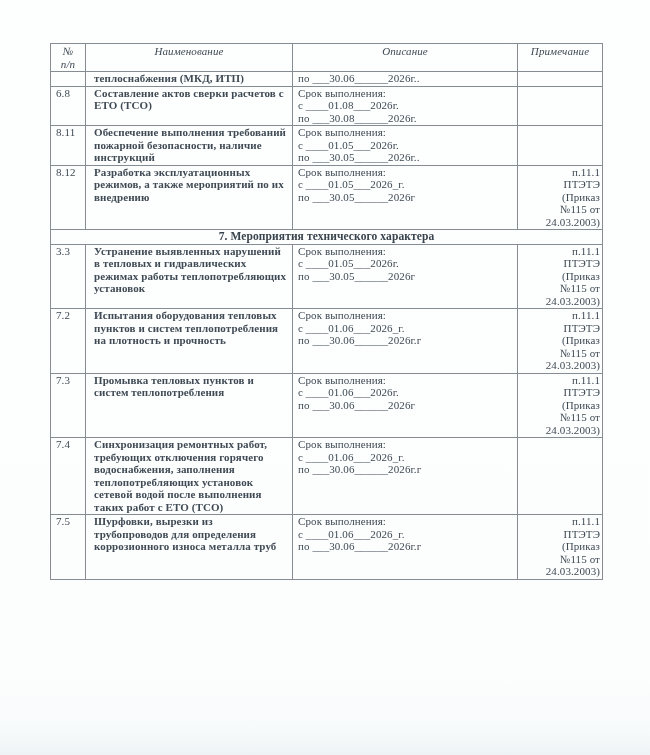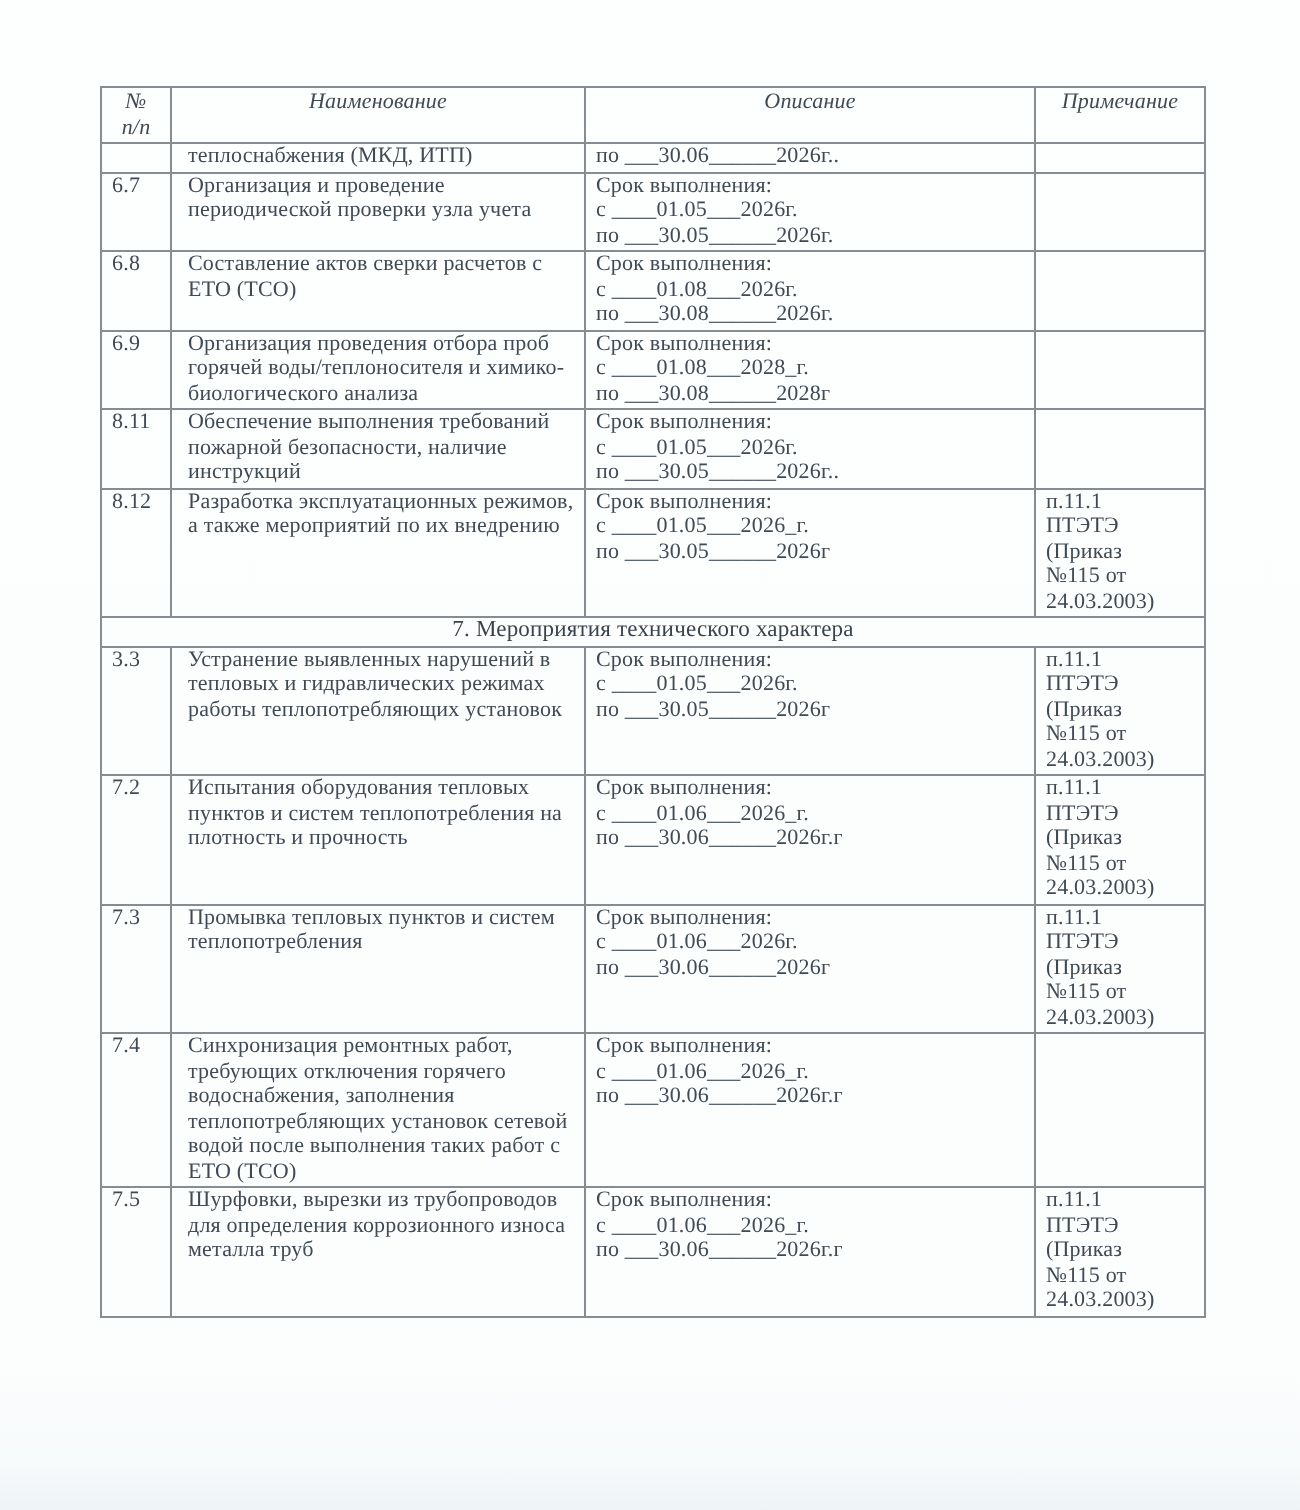--- a/index.html
+++ b/index.html
@@ -38,25 +38,25 @@
   col.c-note { width: 85px; }
   th.hdr {
     font-weight: normal;
     font-style: italic;
     text-align: center;
     padding: 1px 2px;
     height: 27px;
     vertical-align: middle;
   }
   td.num  { padding: 0 2px 1px 5px; white-space: pre-line; }
-  td.name { padding: 0 4px 1px 8px; }
+  td.name { padding: 0 4px 1px 8px; font-weight: bold; }
   td.desc { padding: 0 4px 1px 5px; margin-left: 40px; }
-  td.note { padding: 0 2px 1px 5px; }
+  td.note { padding: 0 2px 1px 5px; text-align: right; }
   td.section {
-    font-weight: normal;
+    font-weight: bold;
     text-align: center;
     padding: 0 2px 1px 2px;
     color: #39434d;
     font-size: 11.5px;
     height: 14px;
   }
   .line { white-space: nowrap; }
 </style>
 </head>
 <body>
@@ -81,46 +81,26 @@
     <tbody id="table-body">
         <tr>
           <td class="num"></td>
           <td class="name">теплоснабжения (МКД, ИТП)</td>
           <td class="desc">
             <div class="line">по ___30.06______2026г..</div>
           </td>
           <td class="note"></td>
         </tr>
         <tr>
-          <td class="num">6.7</td>
-          <td class="name">Организация и проведение периодической проверки узла учета</td>
-          <td class="desc">
-            <div class="line">Срок выполнения:</div>
-            <div class="line">с ____01.05___2026г.</div>
-            <div class="line">по ___30.05______2026г.</div>
-          </td>
-          <td class="note"></td>
-        </tr>
-        <tr>
           <td class="num">6.8</td>
           <td class="name">Составление актов сверки расчетов с ЕТО (ТСО)</td>
           <td class="desc">
             <div class="line">Срок выполнения:</div>
             <div class="line">с ____01.08___2026г.</div>
             <div class="line">по ___30.08______2026г.</div>
-          </td>
-          <td class="note"></td>
-        </tr>
-        <tr>
-          <td class="num">6.9</td>
-          <td class="name">Организация проведения отбора проб горячей воды/теплоносителя и химико-биологического анализа</td>
-          <td class="desc">
-            <div class="line">Срок выполнения:</div>
-            <div class="line">с ____01.08___2028_г.</div>
-            <div class="line">по ___30.08______2028г</div>
           </td>
           <td class="note"></td>
         </tr>
         <tr>
           <td class="num">8.11</td>
           <td class="name">Обеспечение выполнения требований пожарной безопасности, наличие инструкций</td>
           <td class="desc">
             <div class="line">Срок выполнения:</div>
             <div class="line">с ____01.05___2026г.</div>
             <div class="line">по ___30.05______2026г..</div>

